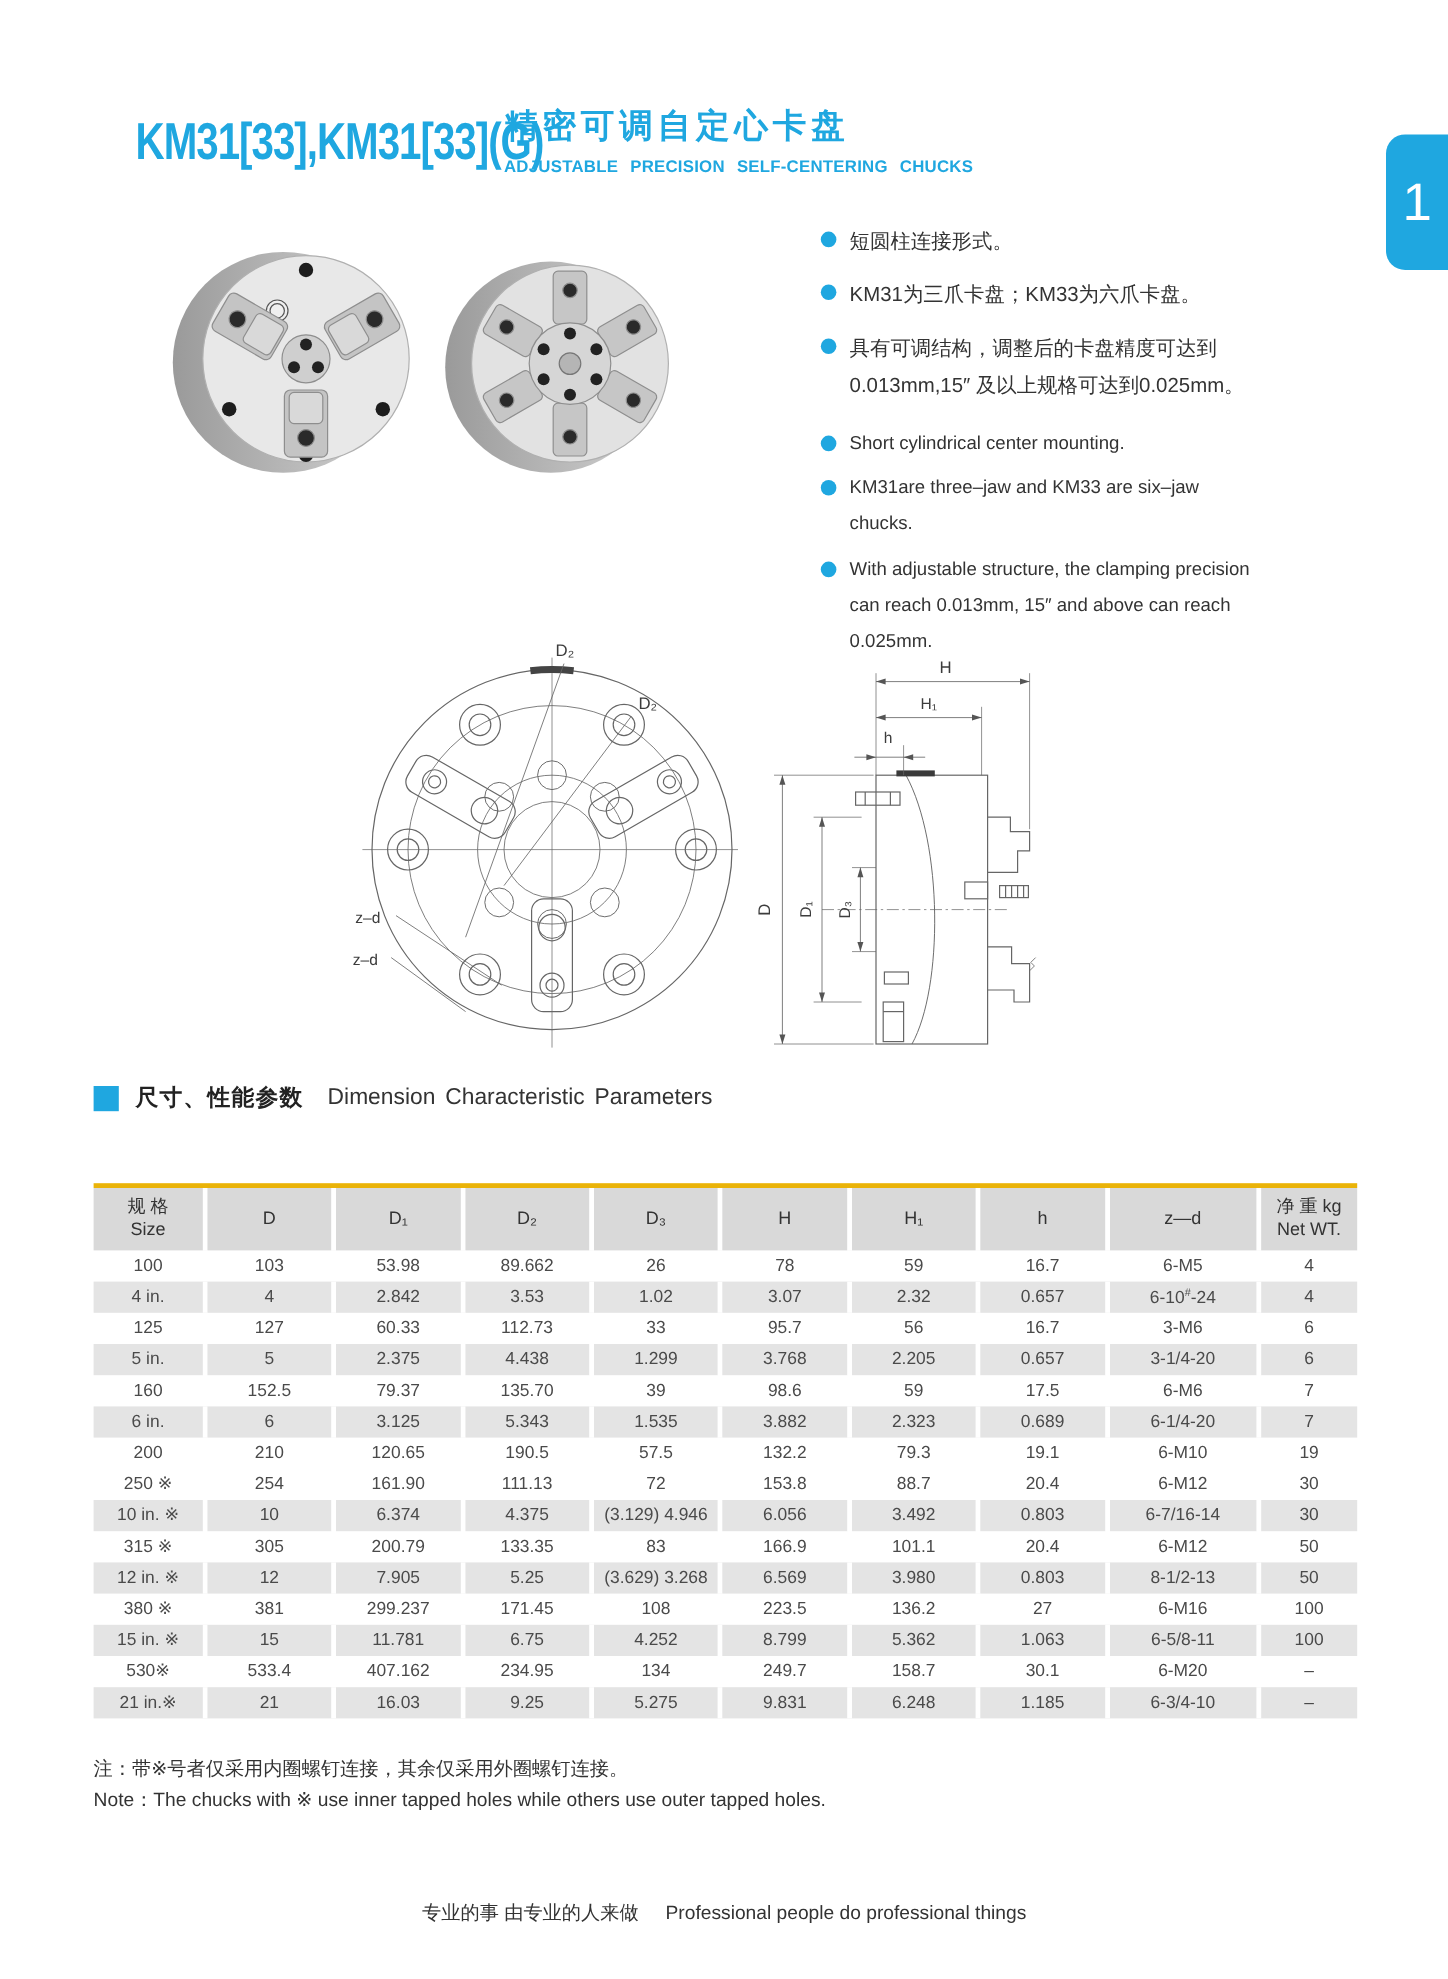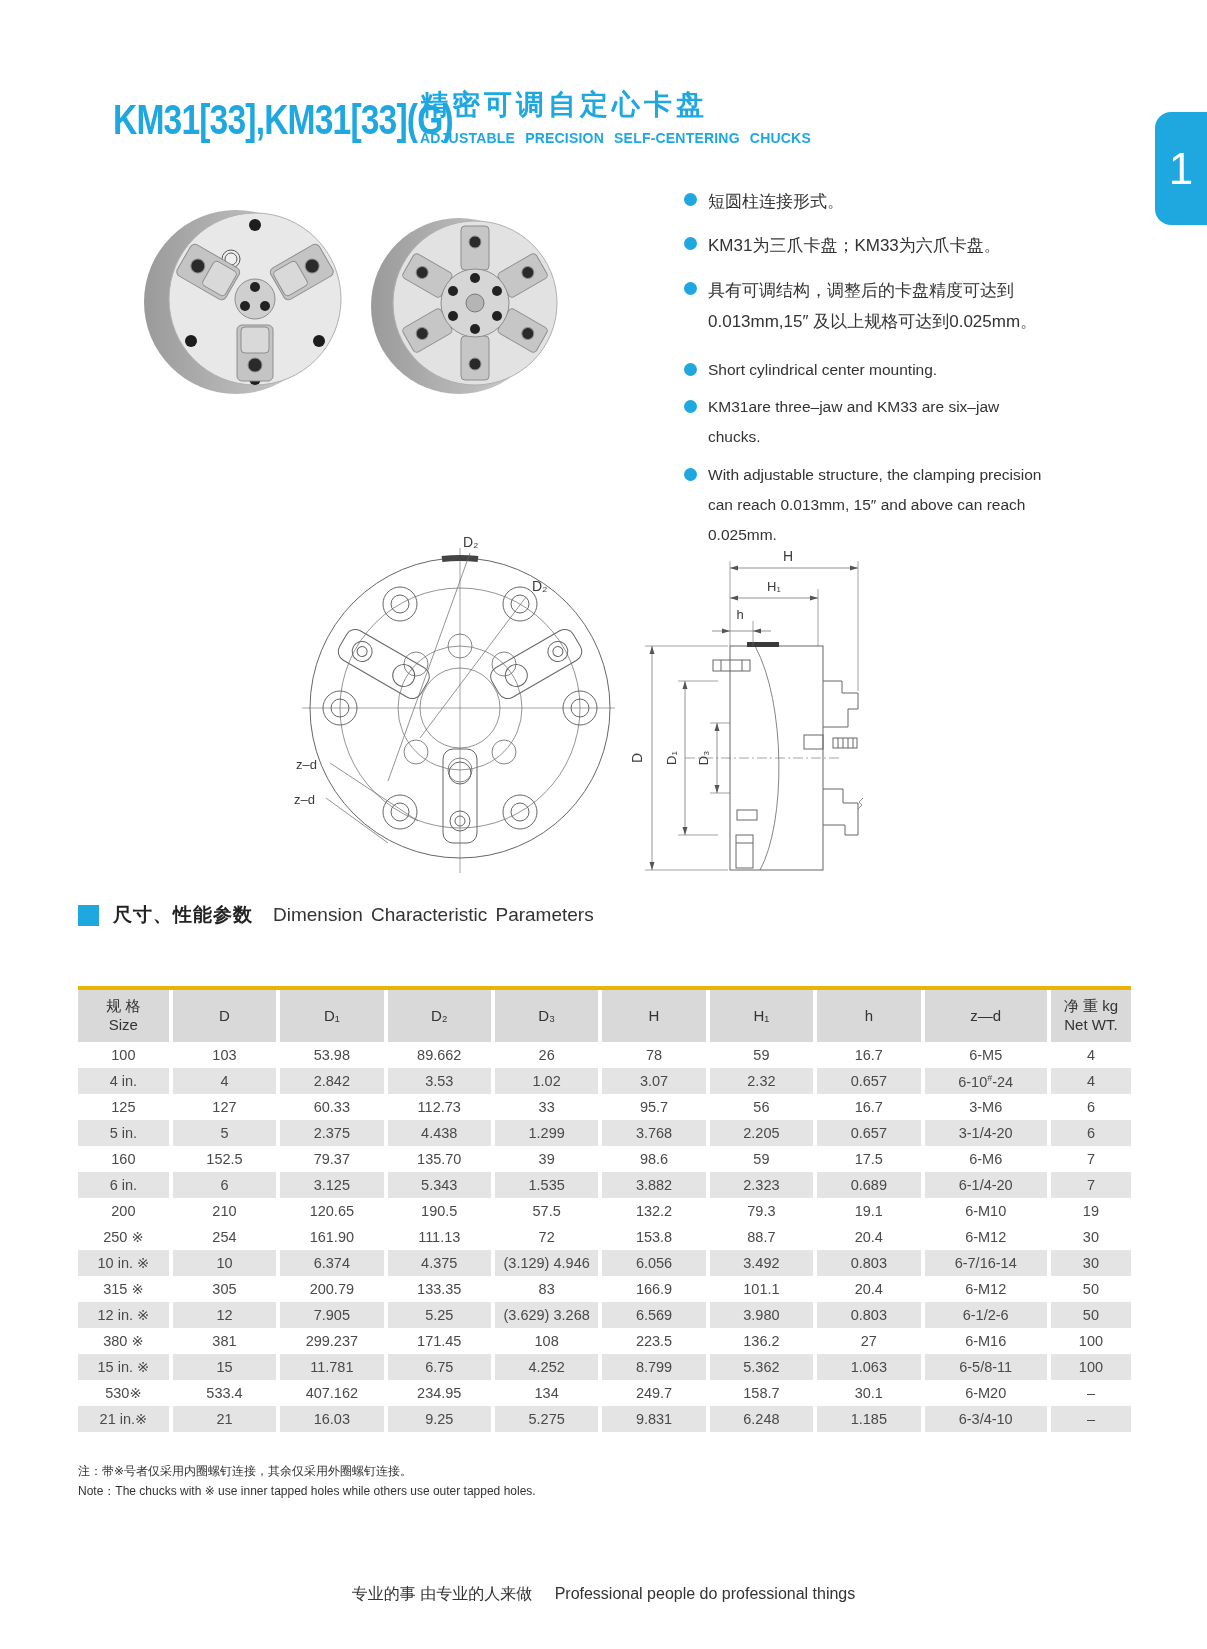--- a/index.html
+++ b/index.html
@@ -45,21 +45,21 @@
   .params-table { position:absolute; left:78px; top:986px; width:1053px; border-collapse:separate; border-spacing:0;
     table-layout:fixed; border-top:4px solid #eab308; }
   .params-table th, .params-table td { border-right:4px solid #fff; text-align:center; font-weight:normal; }
   .params-table th:last-child, .params-table td:last-child { border-right:none; }
   .params-table thead th { background:#d9d9d9; height:52px; font-size:15px; color:#333; line-height:1.25; padding:3px 2px; }
   .params-table tbody td { height:26px; font-size:14.5px; color:var(--ink-light); padding:1px 2px; }
   .params-table tbody tr.striped td { background:#e4e4e4; }
   .params-table sup { font-size:9px; }
 
   
-  .notes { position:absolute; left:78px; top:1462px; font-size:12px; color:#333; line-height:1.65; }
+  .notes { position:absolute; left:78px; top:1462px; font-size:16px; color:#333; line-height:1.65; }
 
   
   .footer-slogan { position:absolute; left:0; top:1556px; width:100%; text-align:center; font-size:16px; color:#333;margin-top:28px; }
   .footer-slogan .en { margin-left:18px; }
   .page-number { position:absolute; left:0; top:1592px; width:100%; text-align:center; font-size:17px; color:#333; }
 </style>
 </head>
 <body>
 
 <div class="page">
@@ -480,21 +480,21 @@
         </tr>
         <tr class="striped">
           <td>12 in. ※</td>
           <td>12</td>
           <td>7.905</td>
           <td>5.25</td>
           <td>(3.629) 3.268</td>
           <td>6.569</td>
           <td>3.980</td>
           <td>0.803</td>
-          <td>6-1/2-6</td>
+          <td>8-1/2-13</td>
           <td>50</td>
         </tr>
         <tr>
           <td>380 ※</td>
           <td>381</td>
           <td>299.237</td>
           <td>171.45</td>
           <td>108</td>
           <td>223.5</td>
           <td>136.2</td>

